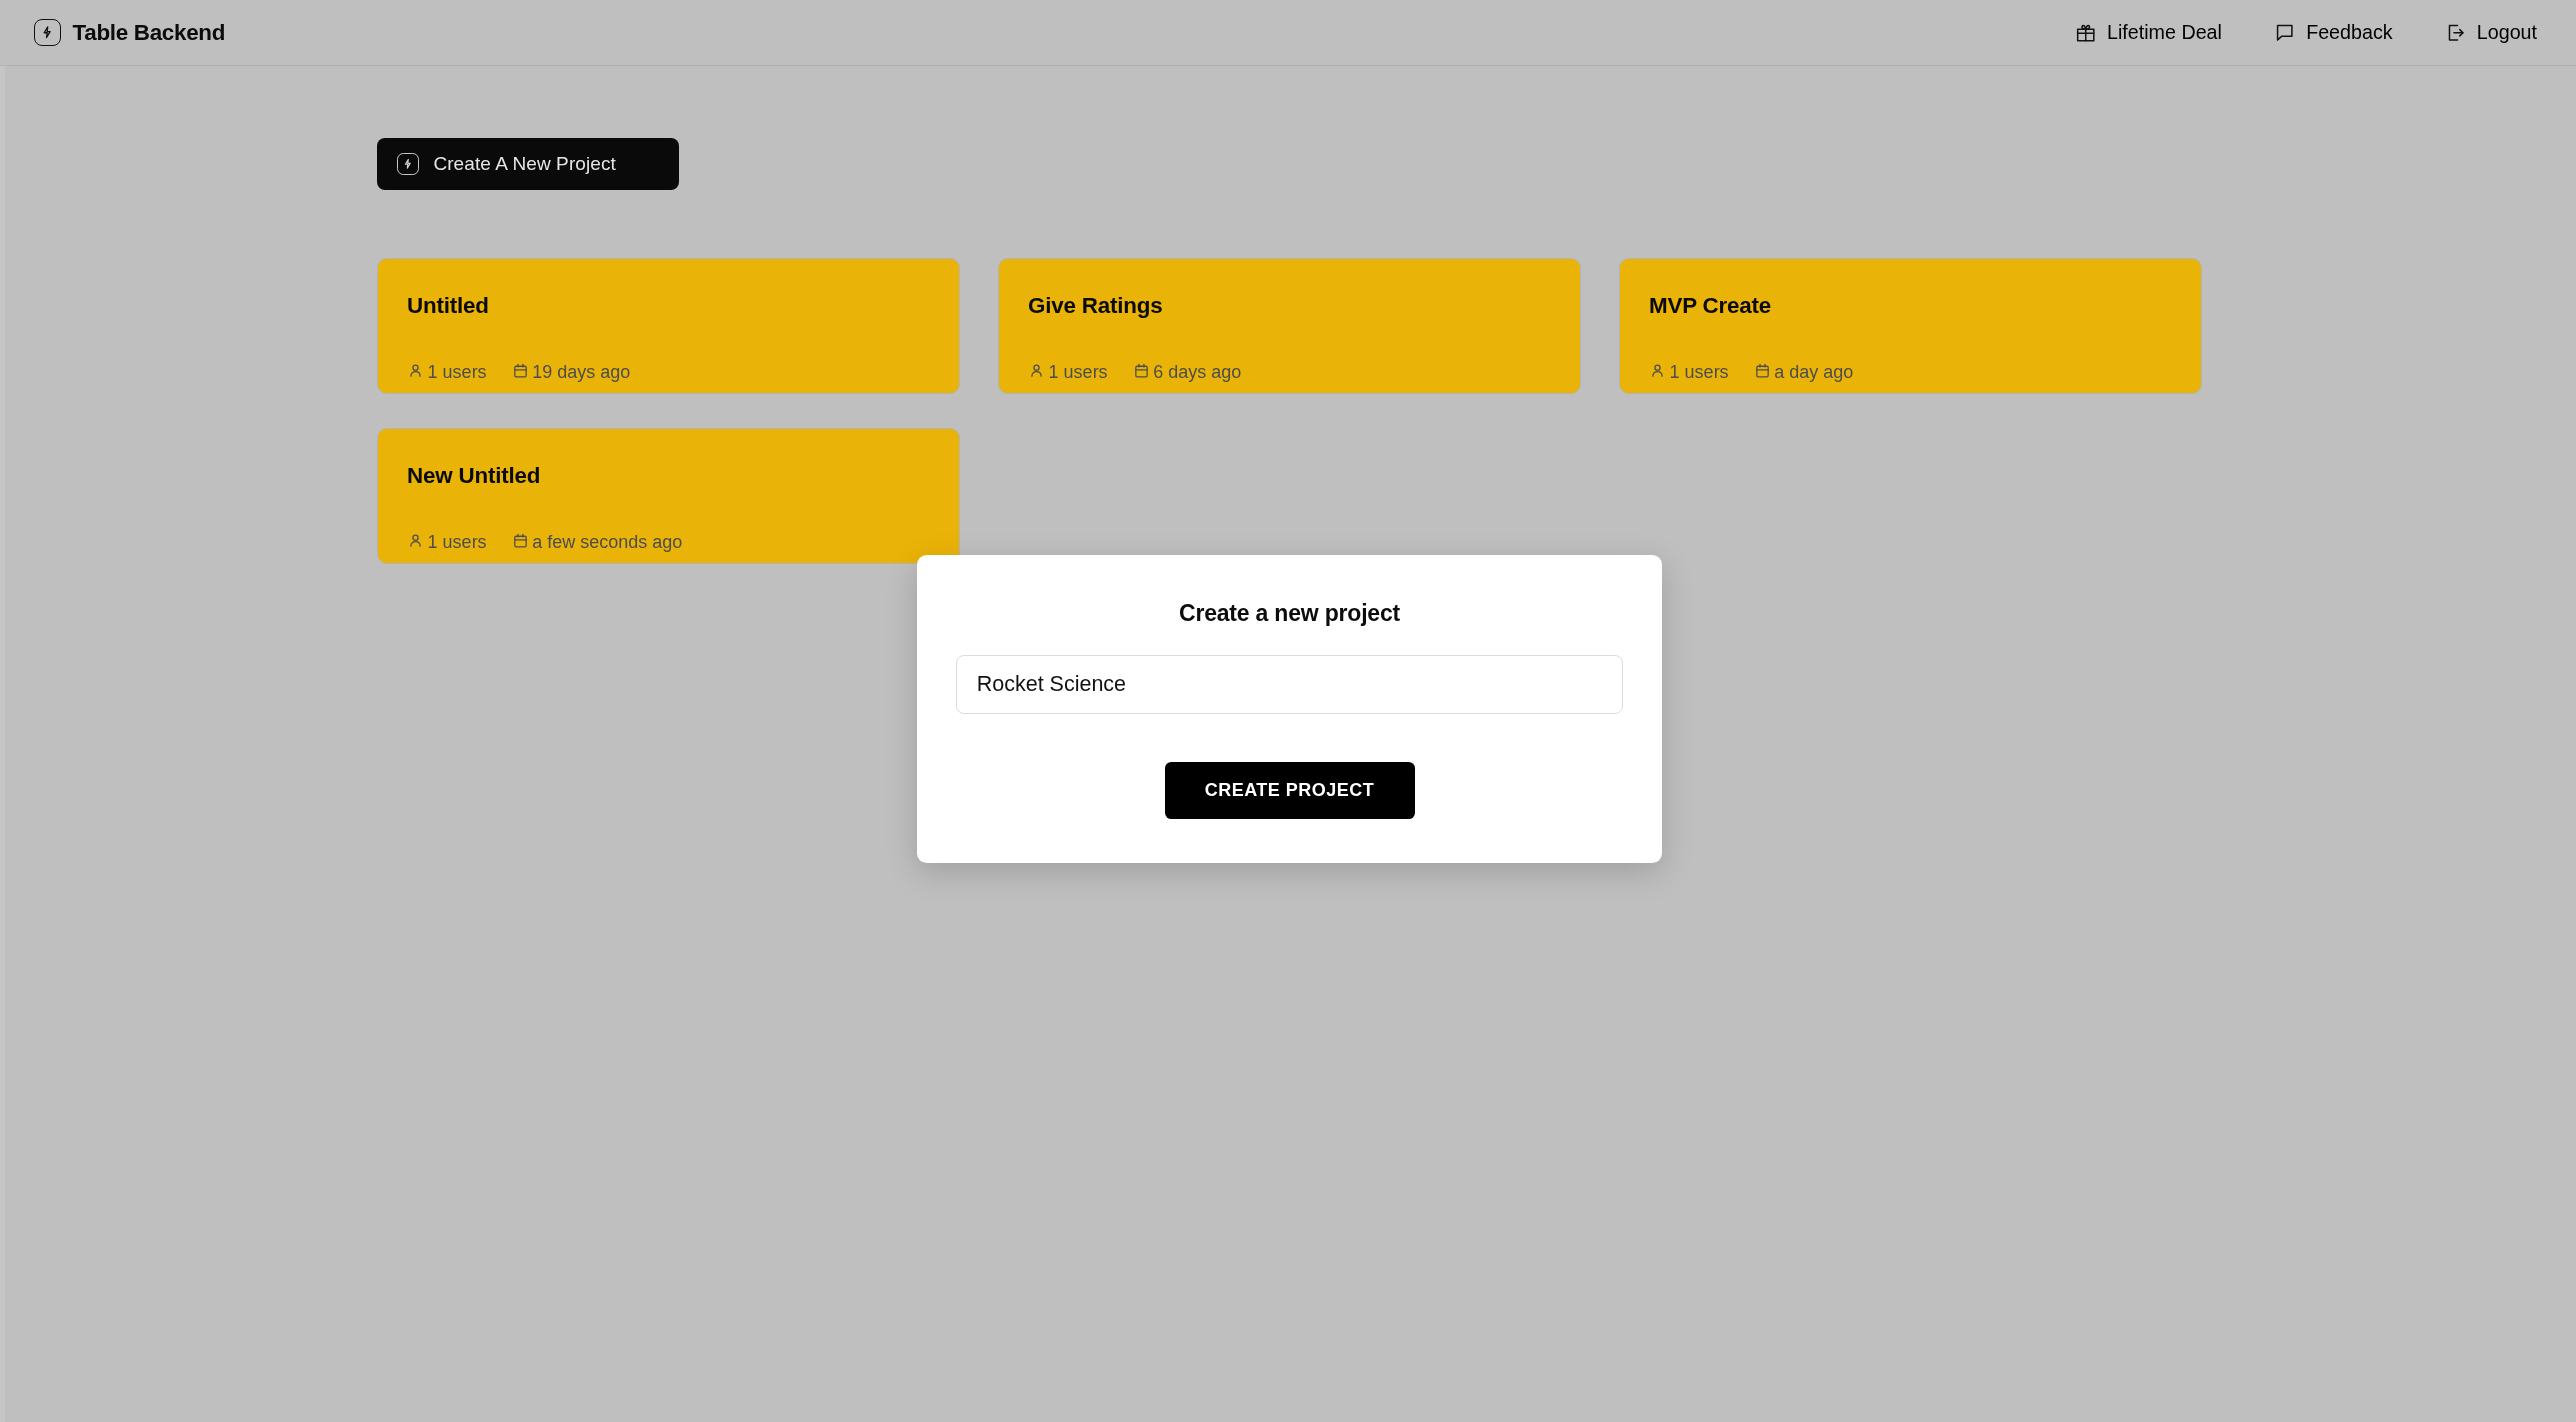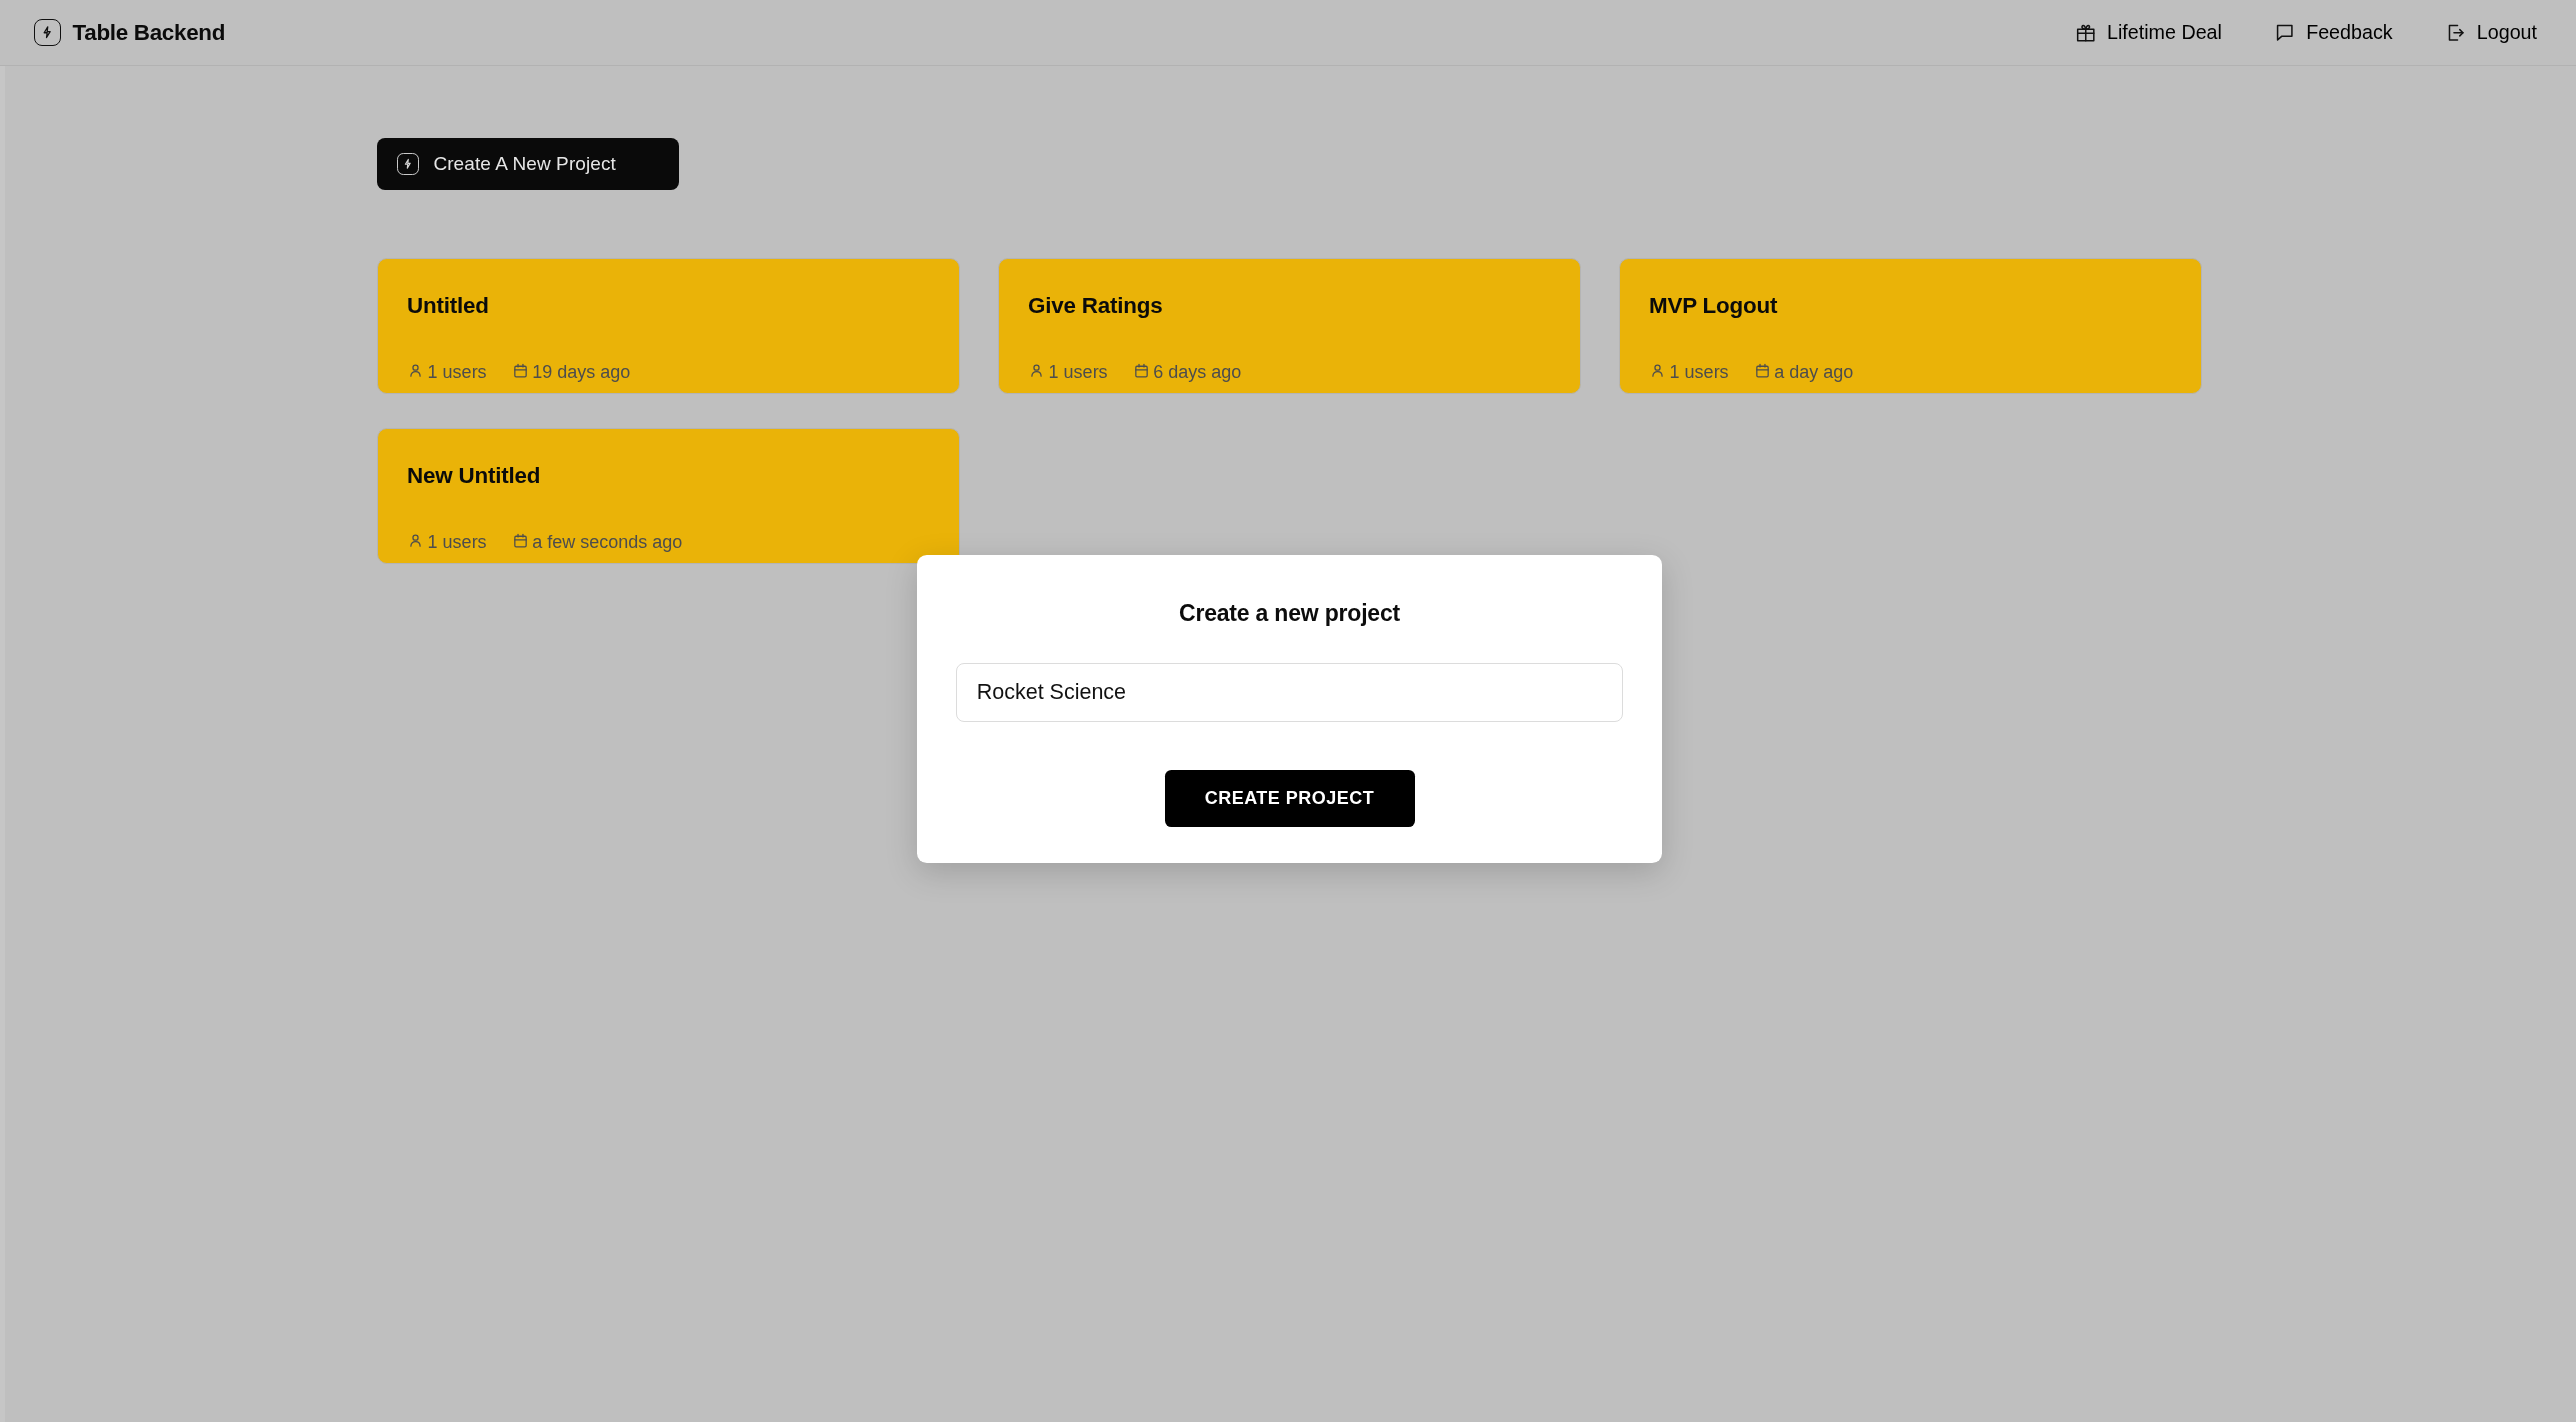--- a/index.html
+++ b/index.html
@@ -86,21 +86,21 @@
     width:745px; height:308px;
     background:#ffffff; border-radius:9.8px;
     box-shadow:0 9px 32px rgba(0,0,0,0.17);
     display:flex; flex-direction:column; align-items:center;
   }
   .modal-title {
     margin-top:45px;
     font-size:23px; font-weight:700; color:#0c0c0c; letter-spacing:-0.2px;
   }
   .modal-input {
-    margin-top:36px;
+    margin-top:28px;
     width:667px; height:59px;
     border:0.9px solid #dcdcdc; border-radius:8px;
     background:#fff;
     padding:0 19.7px;
     font-family:"Liberation Sans", sans-serif;
     font-size:21.5px; color:#121212;
     outline:none;
   }
   .modal-submit {
     margin-top:48px;
@@ -222,21 +222,21 @@
               <line x1="8.5" y1="3.5" x2="8.5" y2="7"></line>
               <line x1="15.5" y1="3.5" x2="15.5" y2="7"></line>
           </svg>
         </span>
         <span class="meta-text">6 days ago</span>
       </span>
     </div>
   </div>
 
   <div class="card">
-    <div class="card-title">MVP Logout</div>
+    <div class="card-title">MVP Create</div>
     <div class="card-meta">
       <span class="meta-item">
         <span>
           <svg width="17" height="17" viewBox="0 0 24 24" fill="none" stroke="#4d4d4d" stroke-width="1.8" stroke-linecap="round" stroke-linejoin="round">
             <circle cx="12" cy="8" r="3.6"></circle>
               <path d="M5.5 20 C5.5 15.8 8.5 13.6 12 13.6 C15.5 13.6 18.5 15.8 18.5 20"></path>
           </svg>
         </span>
         <span class="meta-text">1 users</span>
       </span>

